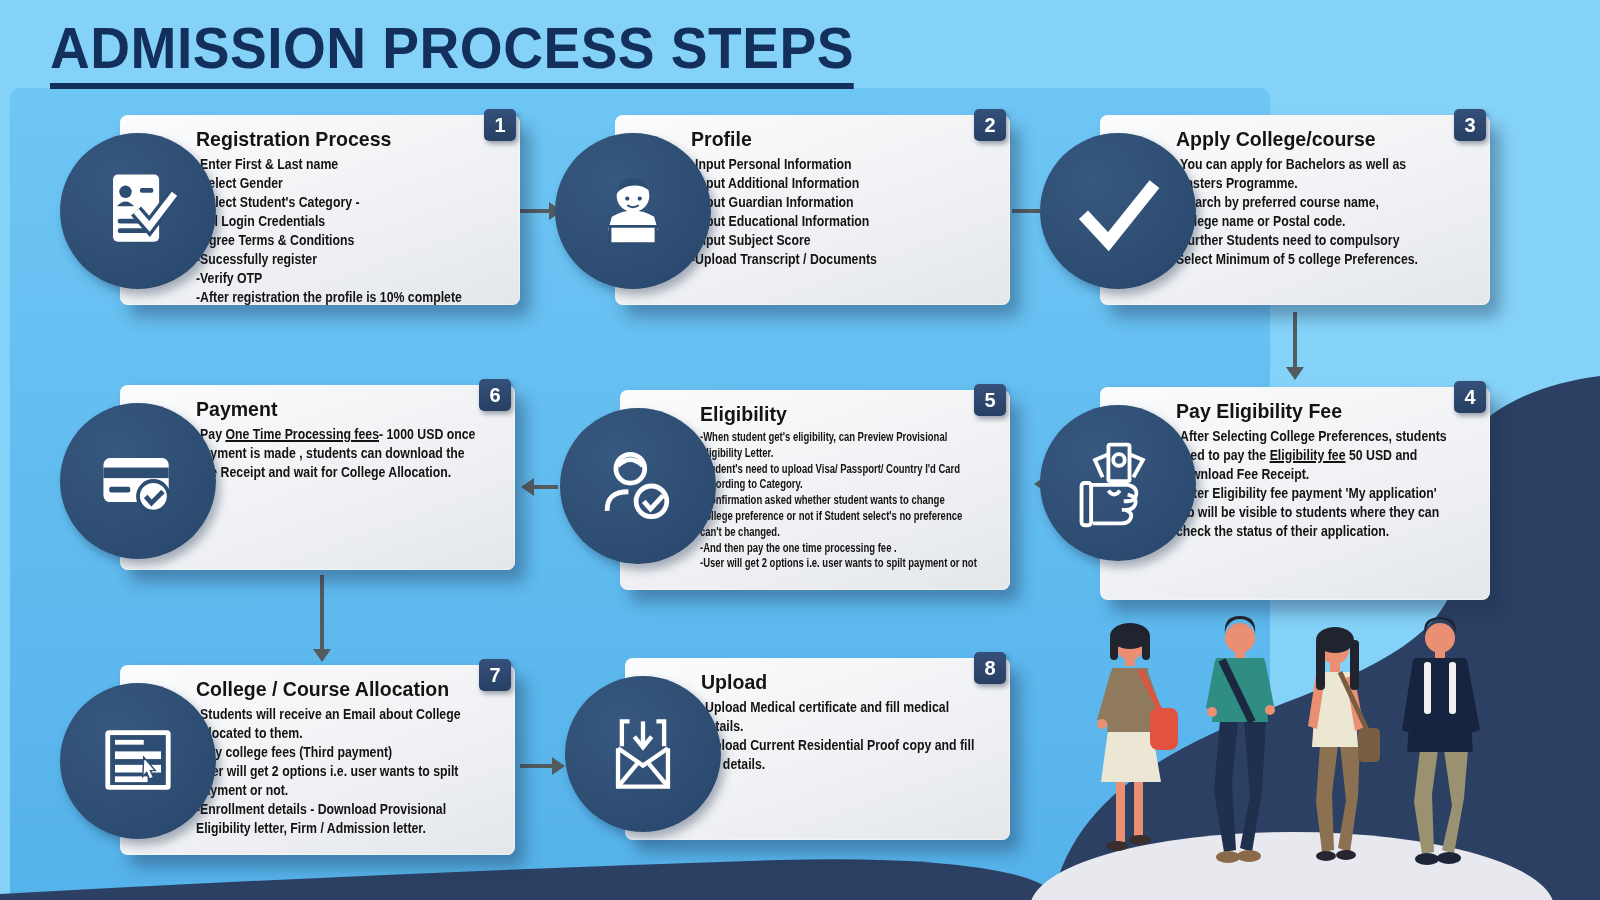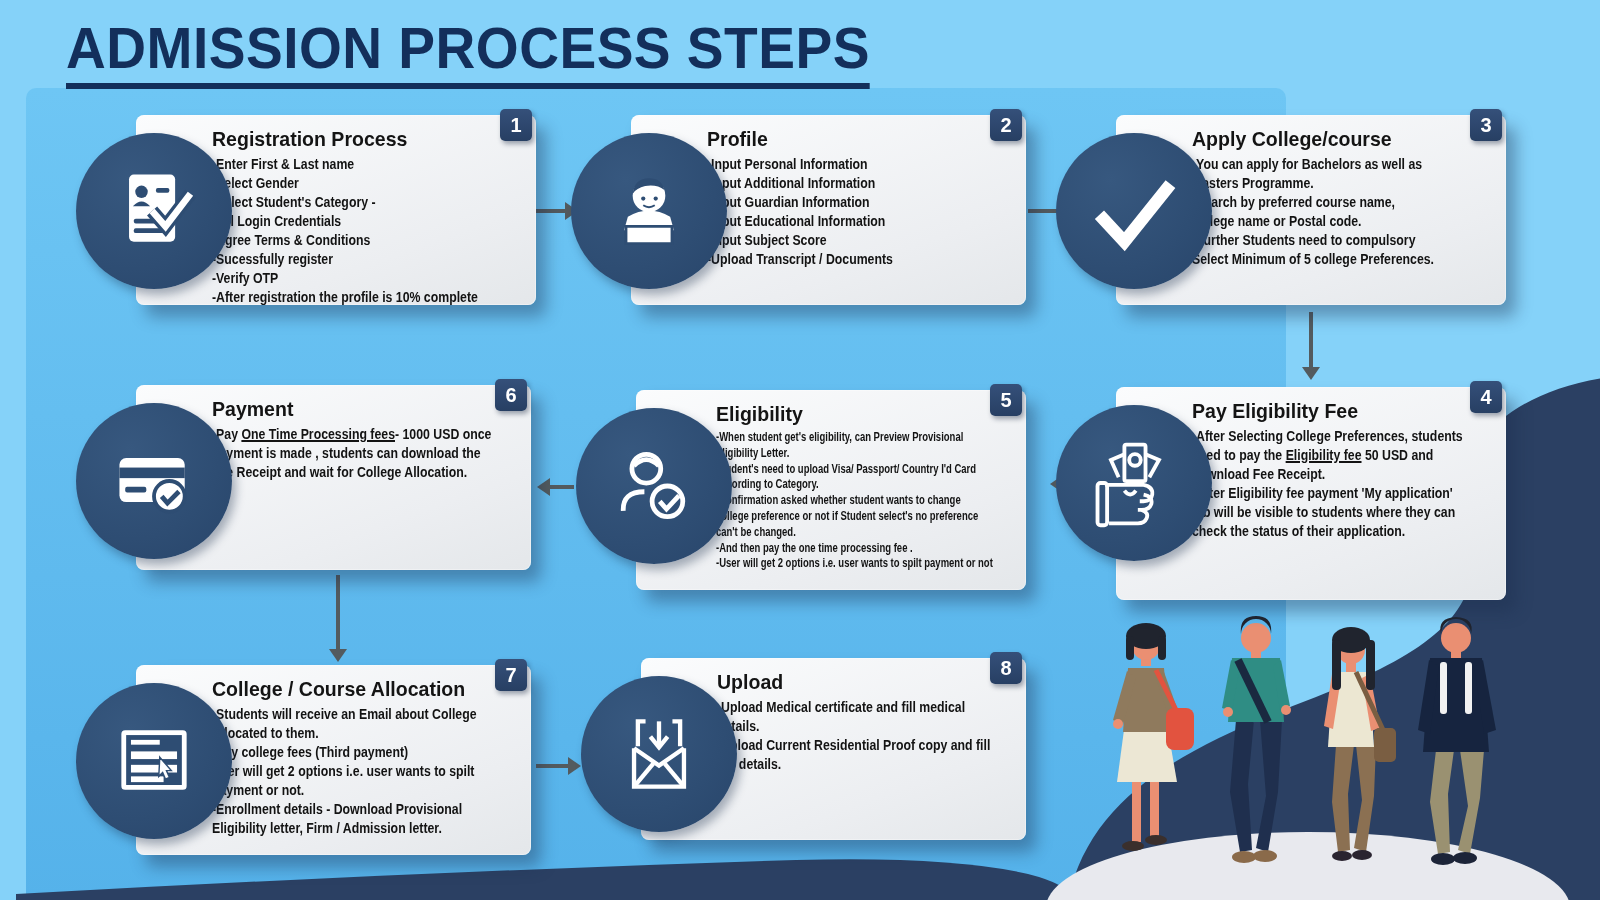--- a/index.html
+++ b/index.html
@@ -1,21 +1,21 @@
 <!DOCTYPE html>
 <html><head>
 <meta charset="utf-8">
 <style>
   html,body{margin:0;padding:0;}
   body{
     width:1600px;height:900px;overflow:hidden;position:relative;
     font-family:"Liberation Sans", sans-serif;
     background:var(--bg-top,#85d2f9);
   }
-  .stage{position:absolute;left:16px;top:0;width:1280px;height:900px;}
+  .stage{position:absolute;left:0;top:0;width:1280px;height:900px;}
 
   .panel{
     position:absolute;left:10px;right:10px;top:88px;bottom:0;
     background:linear-gradient(180deg,var(--panel1,#6ec6f4) 0%,var(--panel2,#55b2ea) 100%);
     border-radius:10px 10px 0 0;
   }
 
   .page-title{
     position:absolute;left:50px;top:18px;
     font-family:"Liberation Sans", sans-serif;

